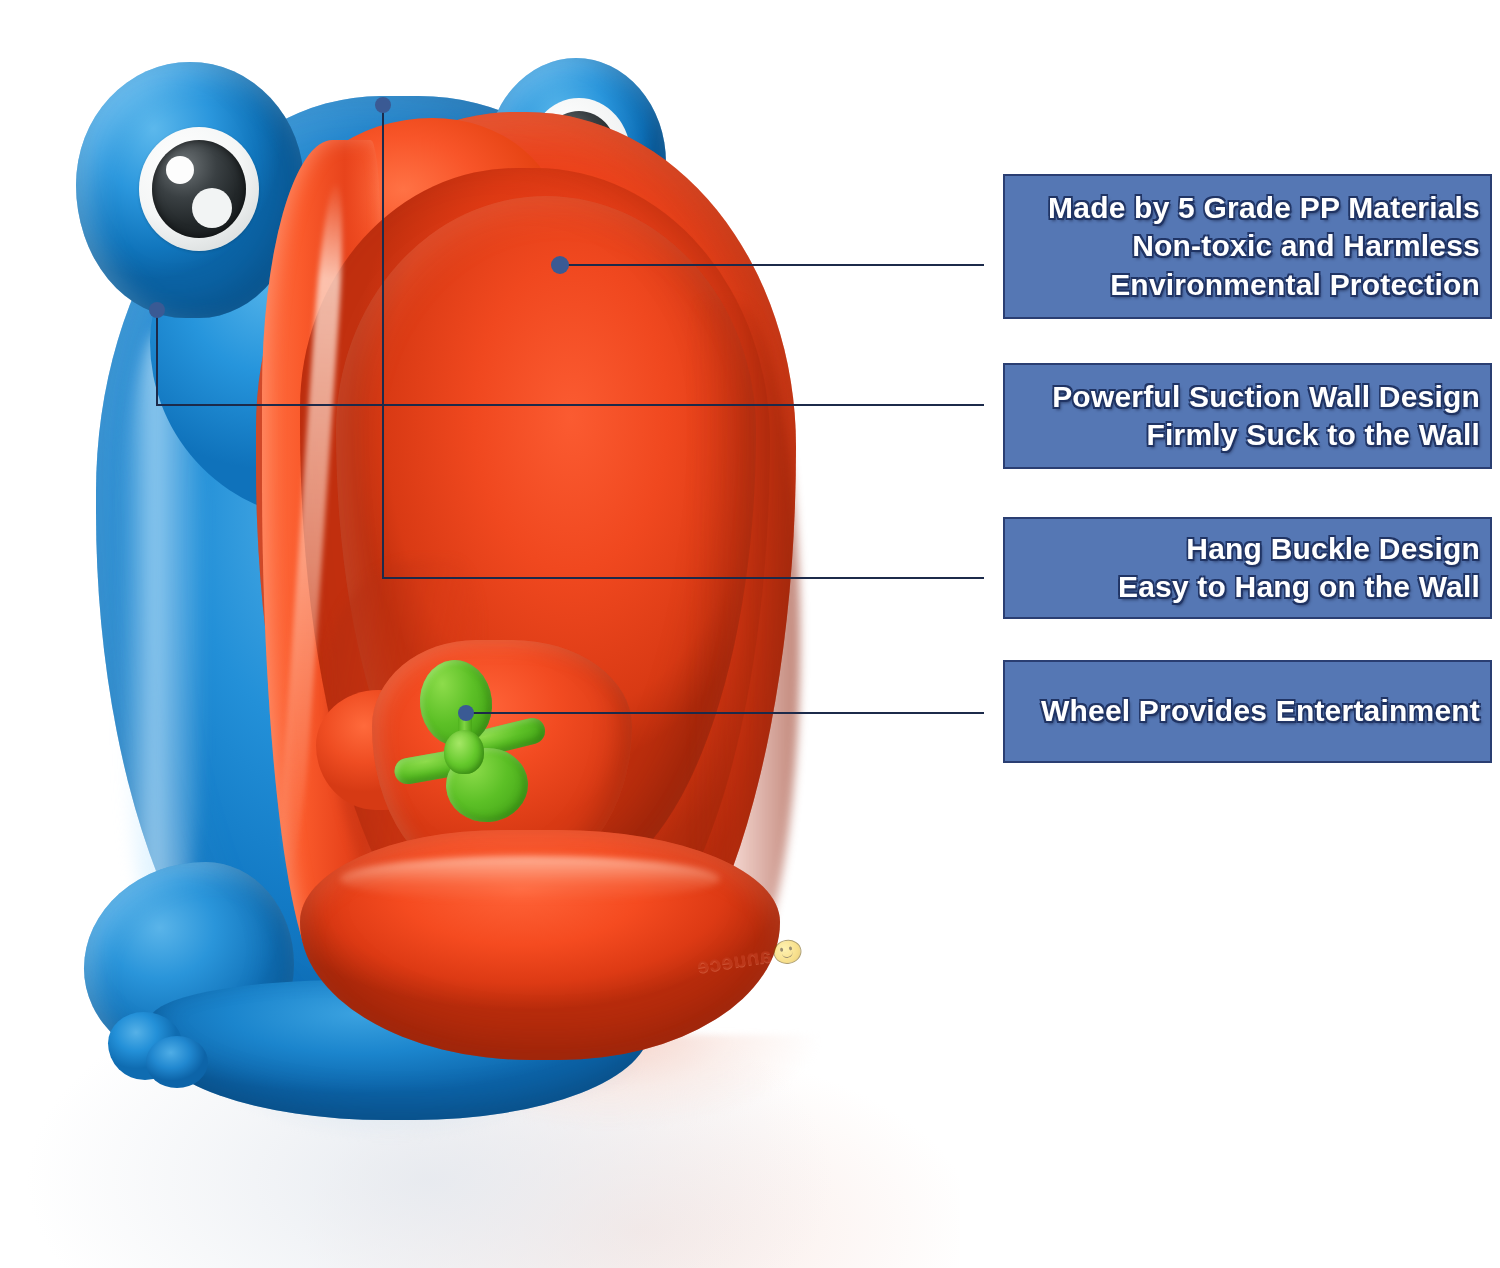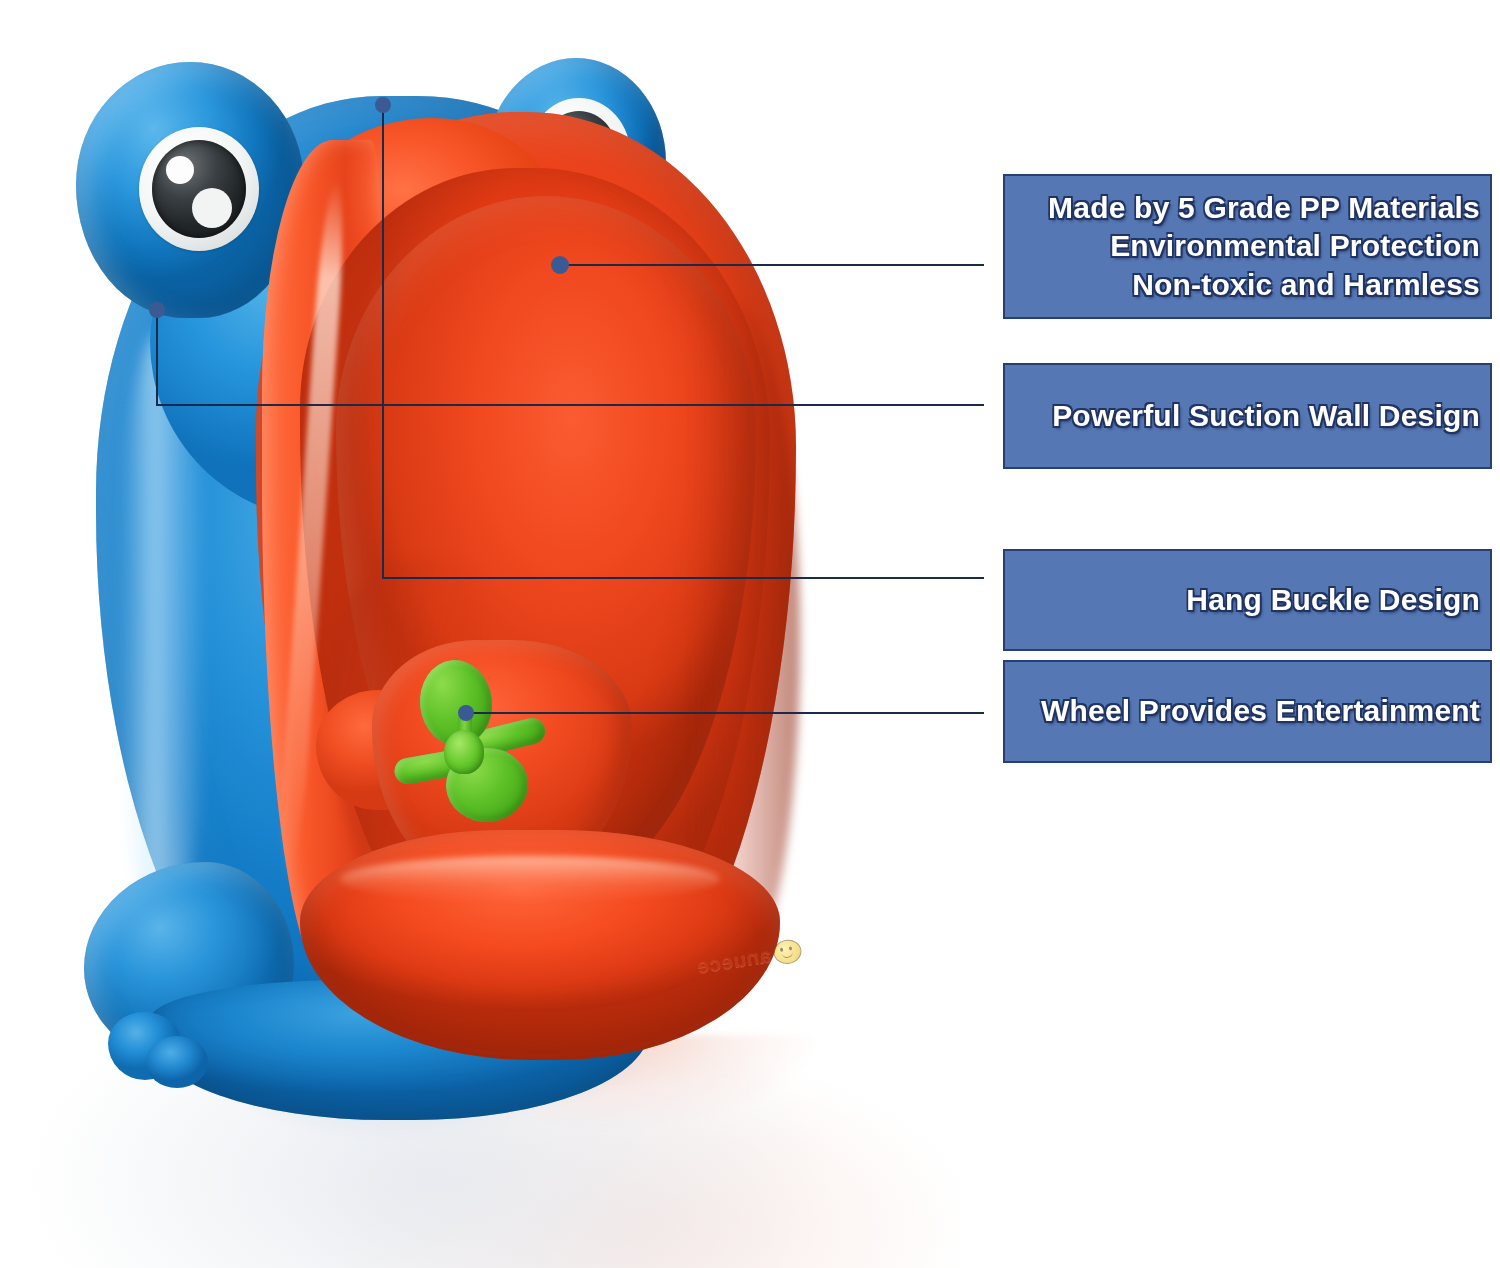--- a/index.html
+++ b/index.html
@@ -295,21 +295,21 @@
     text-align:right;
     letter-spacing:.2px;
     white-space:nowrap;
     text-shadow:
       -1.6px -1.6px 0 #203464, 1.6px -1.6px 0 #203464,
       -1.6px  1.6px 0 #203464, 1.6px  1.6px 0 #203464,
       0 0 2px #203464, 2px 3px 3px rgba(20,30,60,.55);
   }
   #callout-1{top:174px;height:145px;}
   #callout-2{top:363px;height:106px;padding-left:16px;}
-  #callout-3{top:517px;height:102px;margin-top:32px;}
+  #callout-3{top:517px;height:102px;}
   #callout-4{top:660px;height:103px;}
 </style>
 </head>
 <body>
 
 <div id="stage">
 
   <div id="product">
 
     <div class="ph" id="backdrop"></div>
@@ -380,29 +380,31 @@
     <g fill="#3a5a94">
       <circle cx="560" cy="265" r="9"></circle>
       <circle cx="157" cy="310" r="8"></circle>
       <circle cx="383" cy="105" r="8"></circle>
       <circle cx="466" cy="713" r="8"></circle>
     </g>
   </svg>
 
   <div class="callout" id="callout-1">
     <div class="cline">Made by 5 Grade PP Materials</div>
+    <div class="cline">Non-toxic and Harmless</div>
     <div class="cline">Environmental Protection</div>
-    <div class="cline">Non-toxic and Harmless</div>
   </div>
 
   <div class="callout" id="callout-2">
     <div class="cline">Powerful Suction Wall Design</div>
+    <div class="cline">Firmly Suck to the Wall</div>
   </div>
 
   <div class="callout" id="callout-3">
     <div class="cline">Hang Buckle Design</div>
+    <div class="cline">Easy to Hang on the Wall</div>
   </div>
 
   <div class="callout" id="callout-4">
     <div class="cline">Wheel Provides Entertainment</div>
   </div>
 
 </div>
 
 </body></html>

